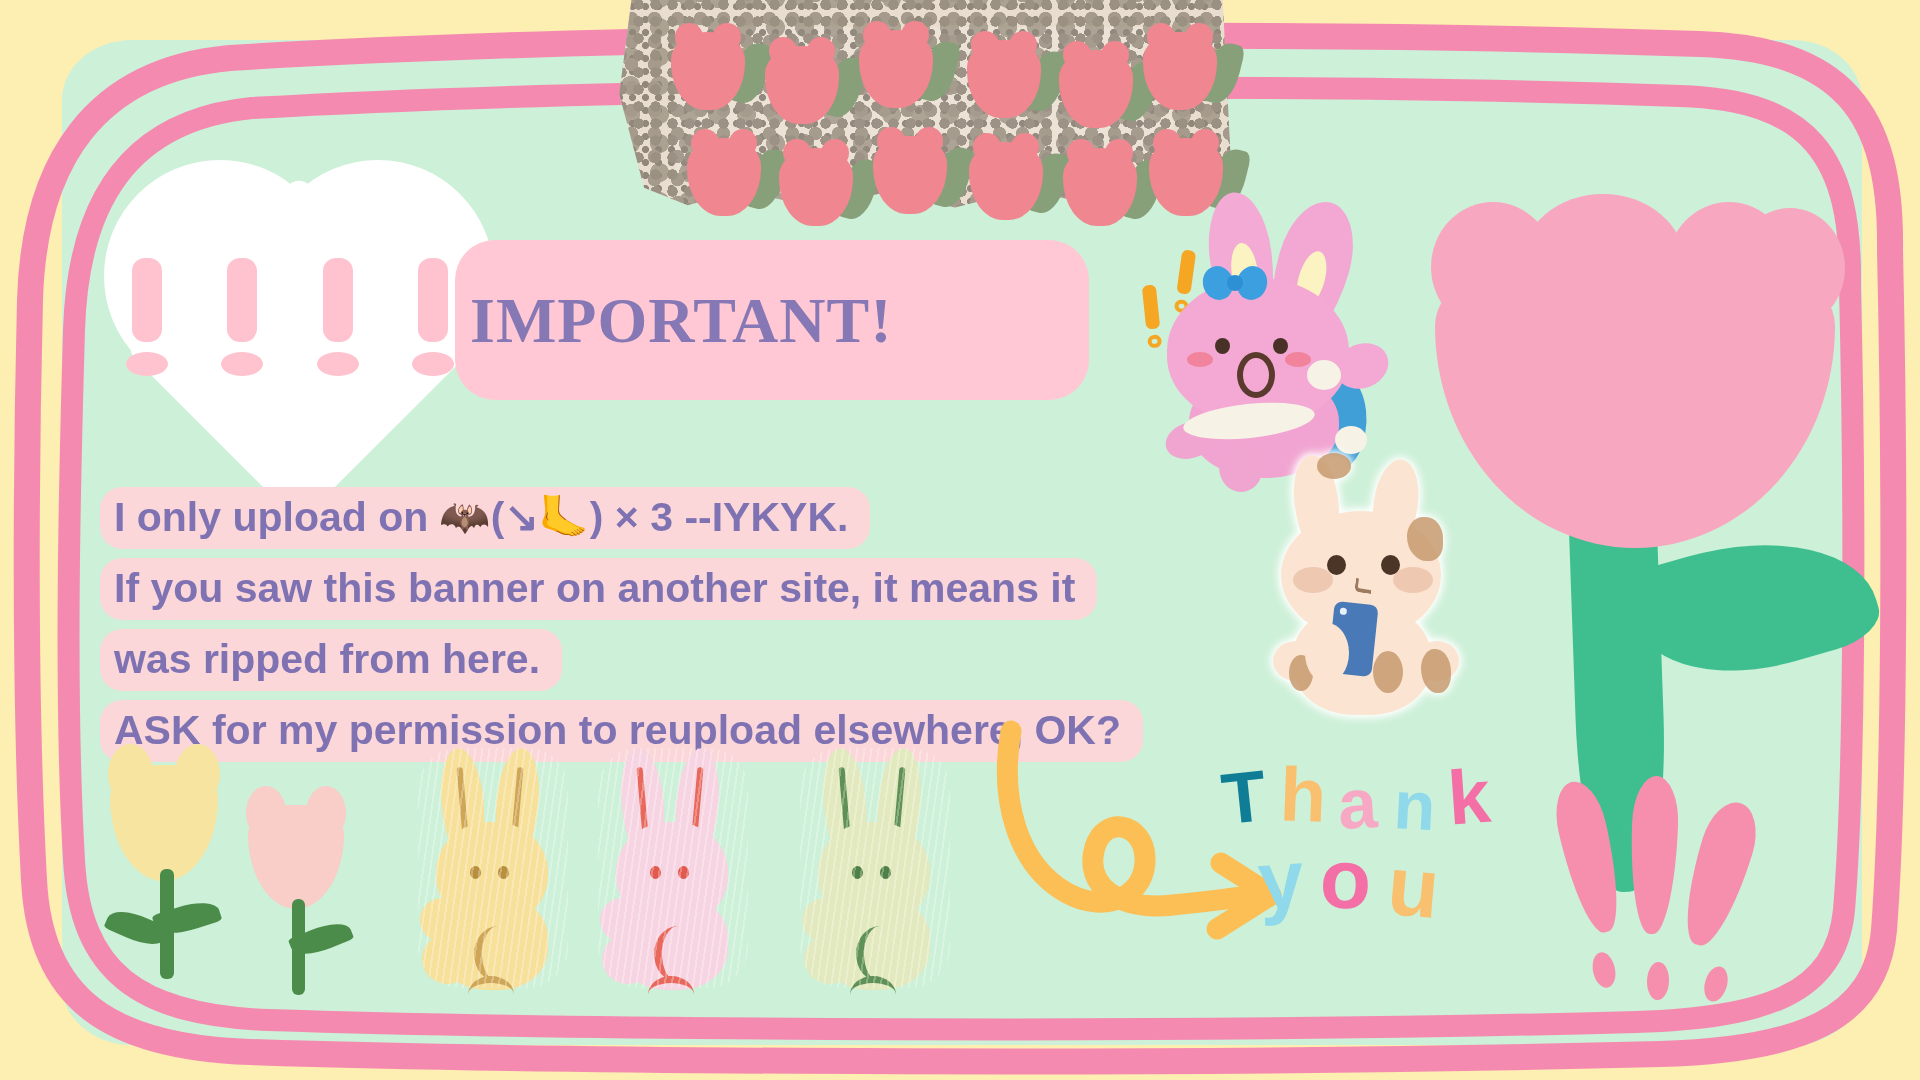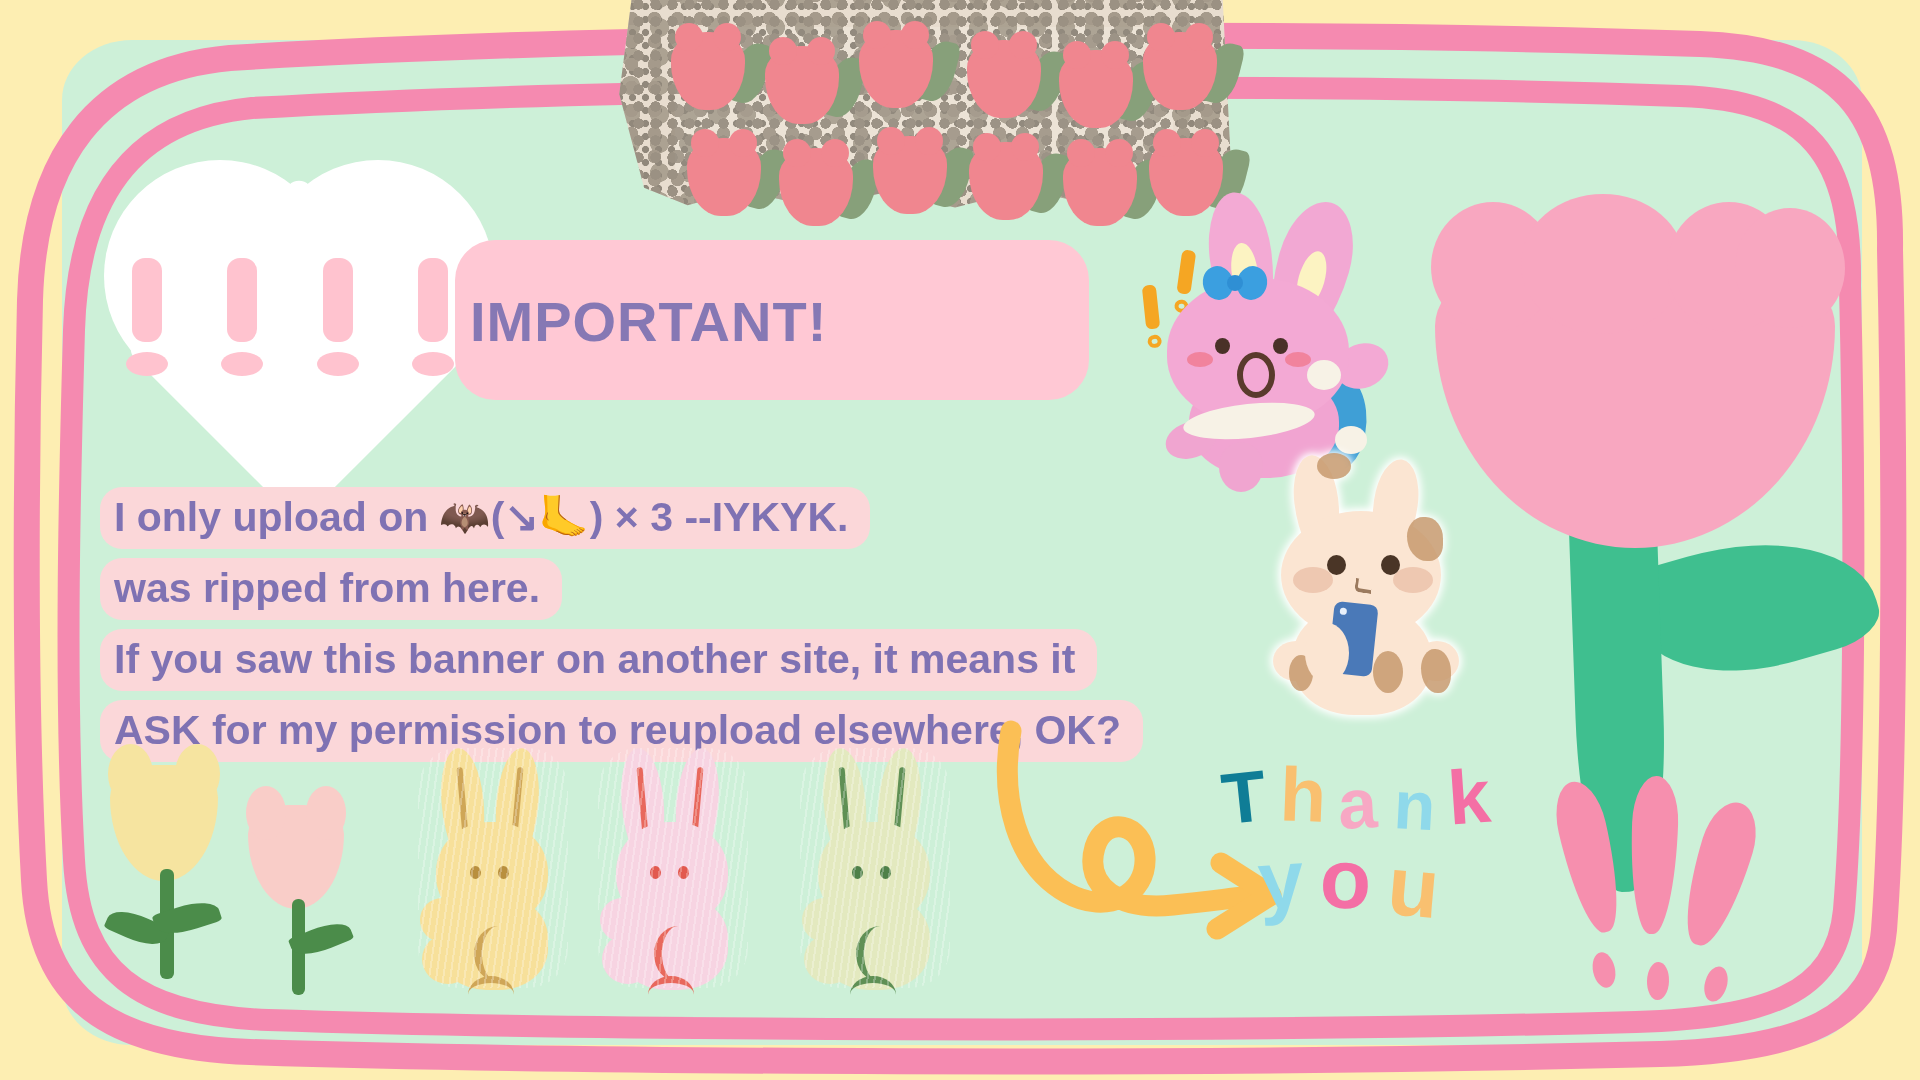--- a/index.html
+++ b/index.html
@@ -76,22 +76,22 @@
   }
 
   
   .imp-pill{
     position:absolute;left:455px;top:240px;width:634px;height:160px;
     background:#ffc8d4;border-radius:40px;
   }
   .imp-text{
     position:absolute;left:470px;top:253px;width:620px;height:136px;
     display:flex;align-items:center;
-    font-size:56px;font-weight:bold;letter-spacing:1px;color:#8678b4;
-    font-family:Liberation Sans, sans-serif;
+    font-size:64px;font-weight:bold;letter-spacing:1px;color:#8678b4;
+    font-family:Liberation Serif, serif;
   }
 
   
   .msg{position:absolute;left:100px;top:487px;width:1120px;}
   .msg .line{
     position:relative;display:inline-block;
     background:#fbd7d9;border-radius:22px;
     padding:4px 22px 6px 14px;
     margin-bottom:9px;
     font-size:41px;font-weight:bold;color:#7f72b3;
@@ -310,22 +310,22 @@
           <b></b>
         </div>
     </div>
   </div>
 
   <div class="imp-pill"></div>
   <div class="imp-text">IMPORTANT!</div>
 
   <div class="msg">
     <span class="lw"><span class="line">I only upload on 🦇(↘🦶) × 3 --IYKYK.</span></span>
+    <span class="lw"><span class="line">If you saw this banner on another site, it means it</span></span>
     <span class="lw"><span class="line">was ripped from here.</span></span>
-    <span class="lw"><span class="line">If you saw this banner on another site, it means it</span></span>
     <span class="lw"><span class="line">ASK for my permission to reupload elsewhere, OK?</span></span>
   </div>
 
   <div class="excl e1">
       <i></i>
       <b></b>
     </div>
   <div class="excl e2">
       <i></i>
       <b></b>

